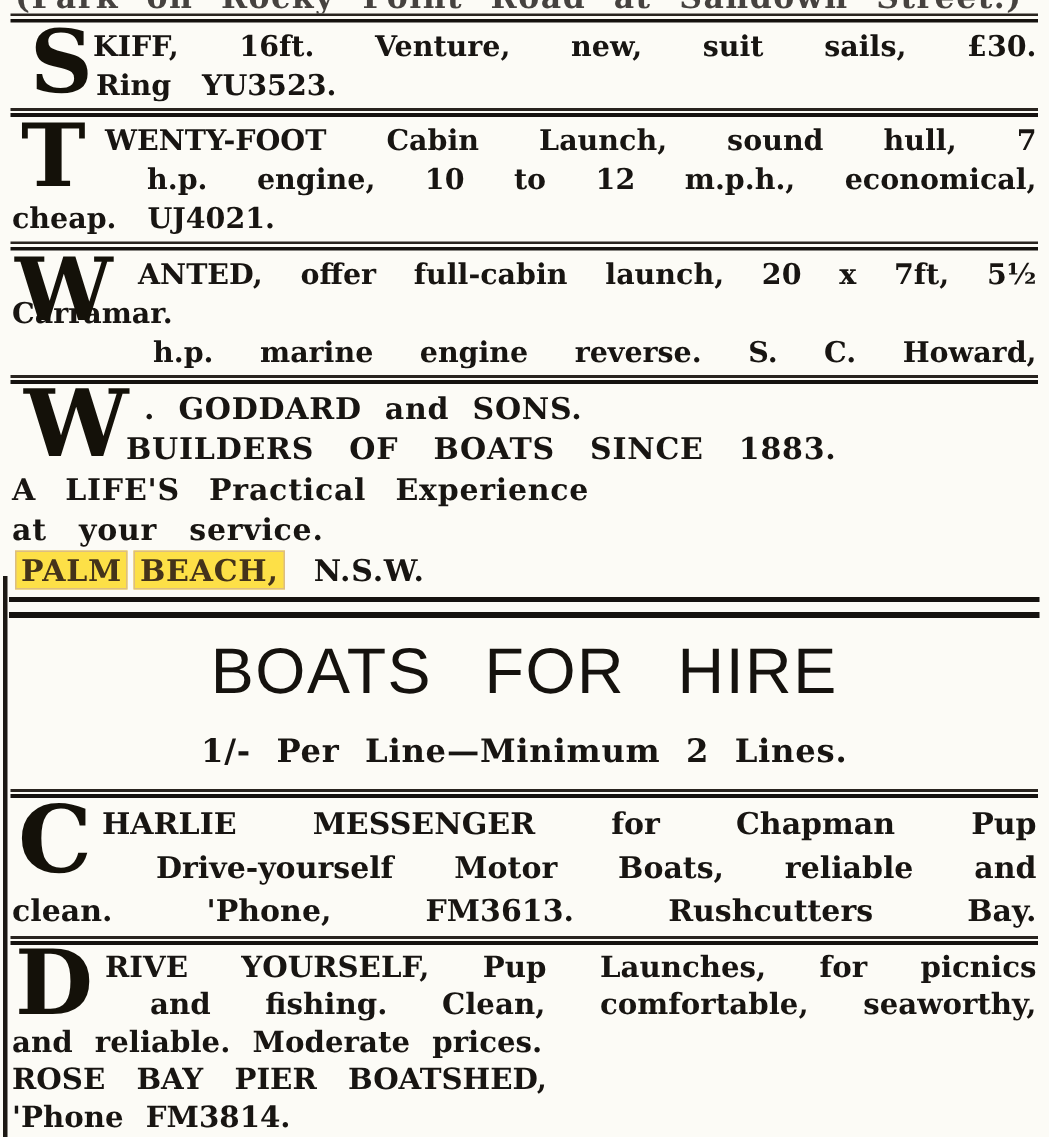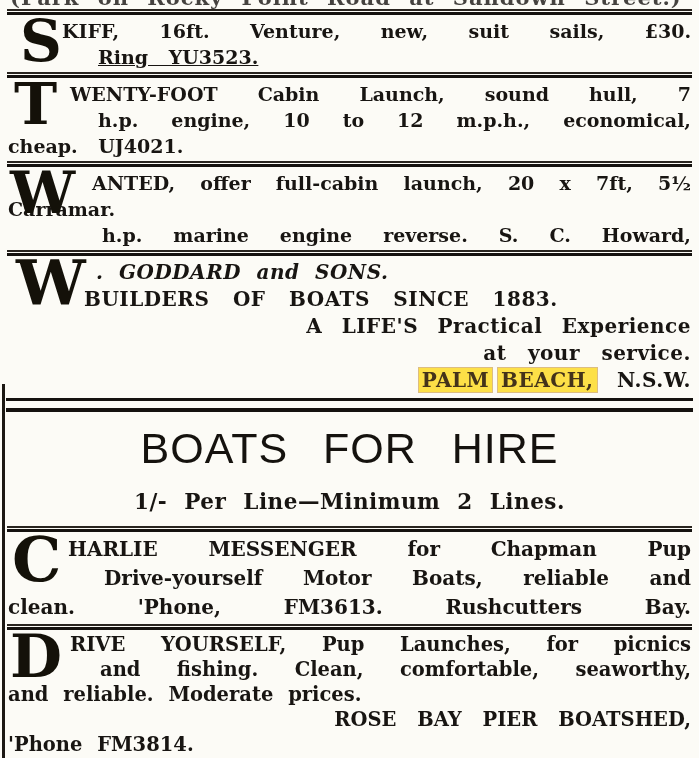--- a/index.html
+++ b/index.html
@@ -34,42 +34,42 @@
   
   .col-rule {
     position: absolute; left: 2px; top: 384px; bottom: 0;
     width: 2.5px; background: #1c1813;
   }
 
   .ad { position: relative; padding: 3px 8px 2px 8px; font-weight: bold; }
   .cap { position: absolute; top: 1px; font-weight: bold; color: #141109; }
   .line { font-size: 19px; line-height: 26px; white-space: nowrap; }
   .just { text-align: justify; text-align-last: justify; white-space: normal; }
-  .ctr  { text-align: right; white-space: normal; }
+  .ctr  { text-align: left; white-space: normal; }
 
   
   .ad-skiff .cap { left: 20px; font-size: 58px; line-height: 50px; }
   .ad-skiff .l1 { margin-left: 54px; }
-  .ad-skiff .l2 { margin-left: 90px; word-spacing: 14px; text-decoration: underline; }
+  .ad-skiff .l2 { margin-left: 56px; word-spacing: 14px; }
 
   
   .ad-twenty .cap { left: 14px; font-size: 58px; line-height: 50px; }
   .ad-twenty .l1 { margin-left: 62px; }
   .ad-twenty .l2 { margin-left: 90px; }
   .ad-twenty .l3 { word-spacing: 14px; }
 
   
   .ad-wanted .cap { left: 10px; font-size: 58px; line-height: 50px; }
   .ad-wanted .l1 { margin-left: 84px; }
   .ad-wanted .l2 { margin-left: 94px; }
 
   
   .ad-goddard .line { font-size: 20px; line-height: 27px; letter-spacing: .5px; }
   .ad-goddard .cap { left: 16px; font-size: 62px; line-height: 52px; }
-  .ad-goddard .l1 { margin-left: 88px; word-spacing: 8px; font-style: italic; }
+  .ad-goddard .l1 { margin-left: 88px; word-spacing: 8px; }
   .ad-goddard .l2 { margin-left: 76px; word-spacing: 16px; }
   .ad-goddard .l3 { word-spacing: 12px; }
   .ad-goddard .l4 { word-spacing: 14px; }
   .ad-goddard .l5 { word-spacing: 10px; }
   .hl {
     background: #fde047; color: #44331a;
     border: 1px solid #dcbd82; padding: 0 3px; margin: 0 2px;
   }
 
   

